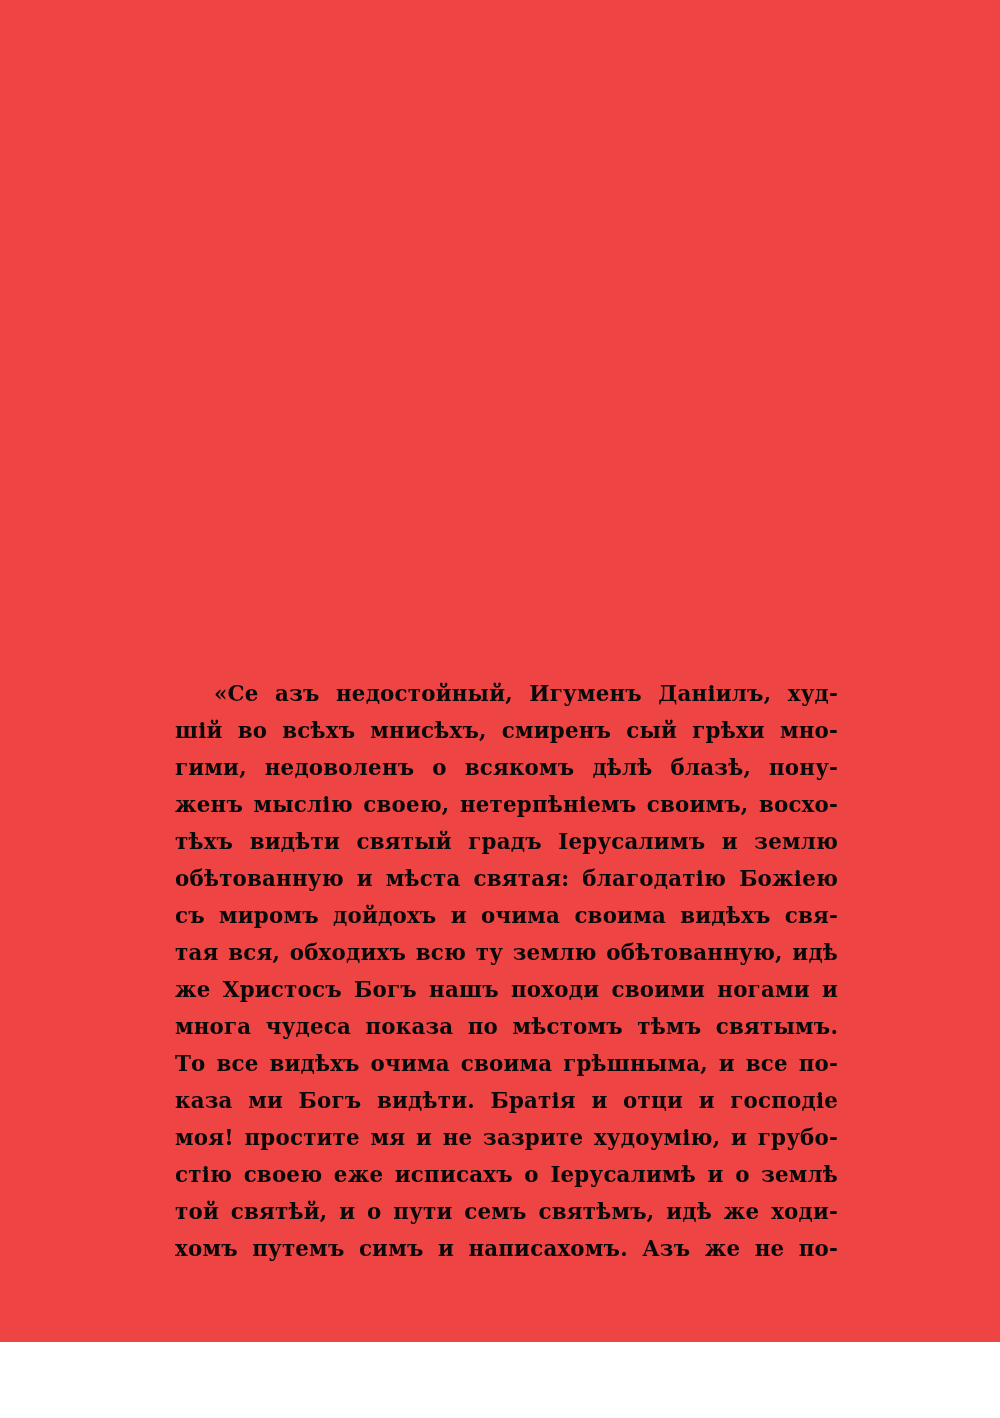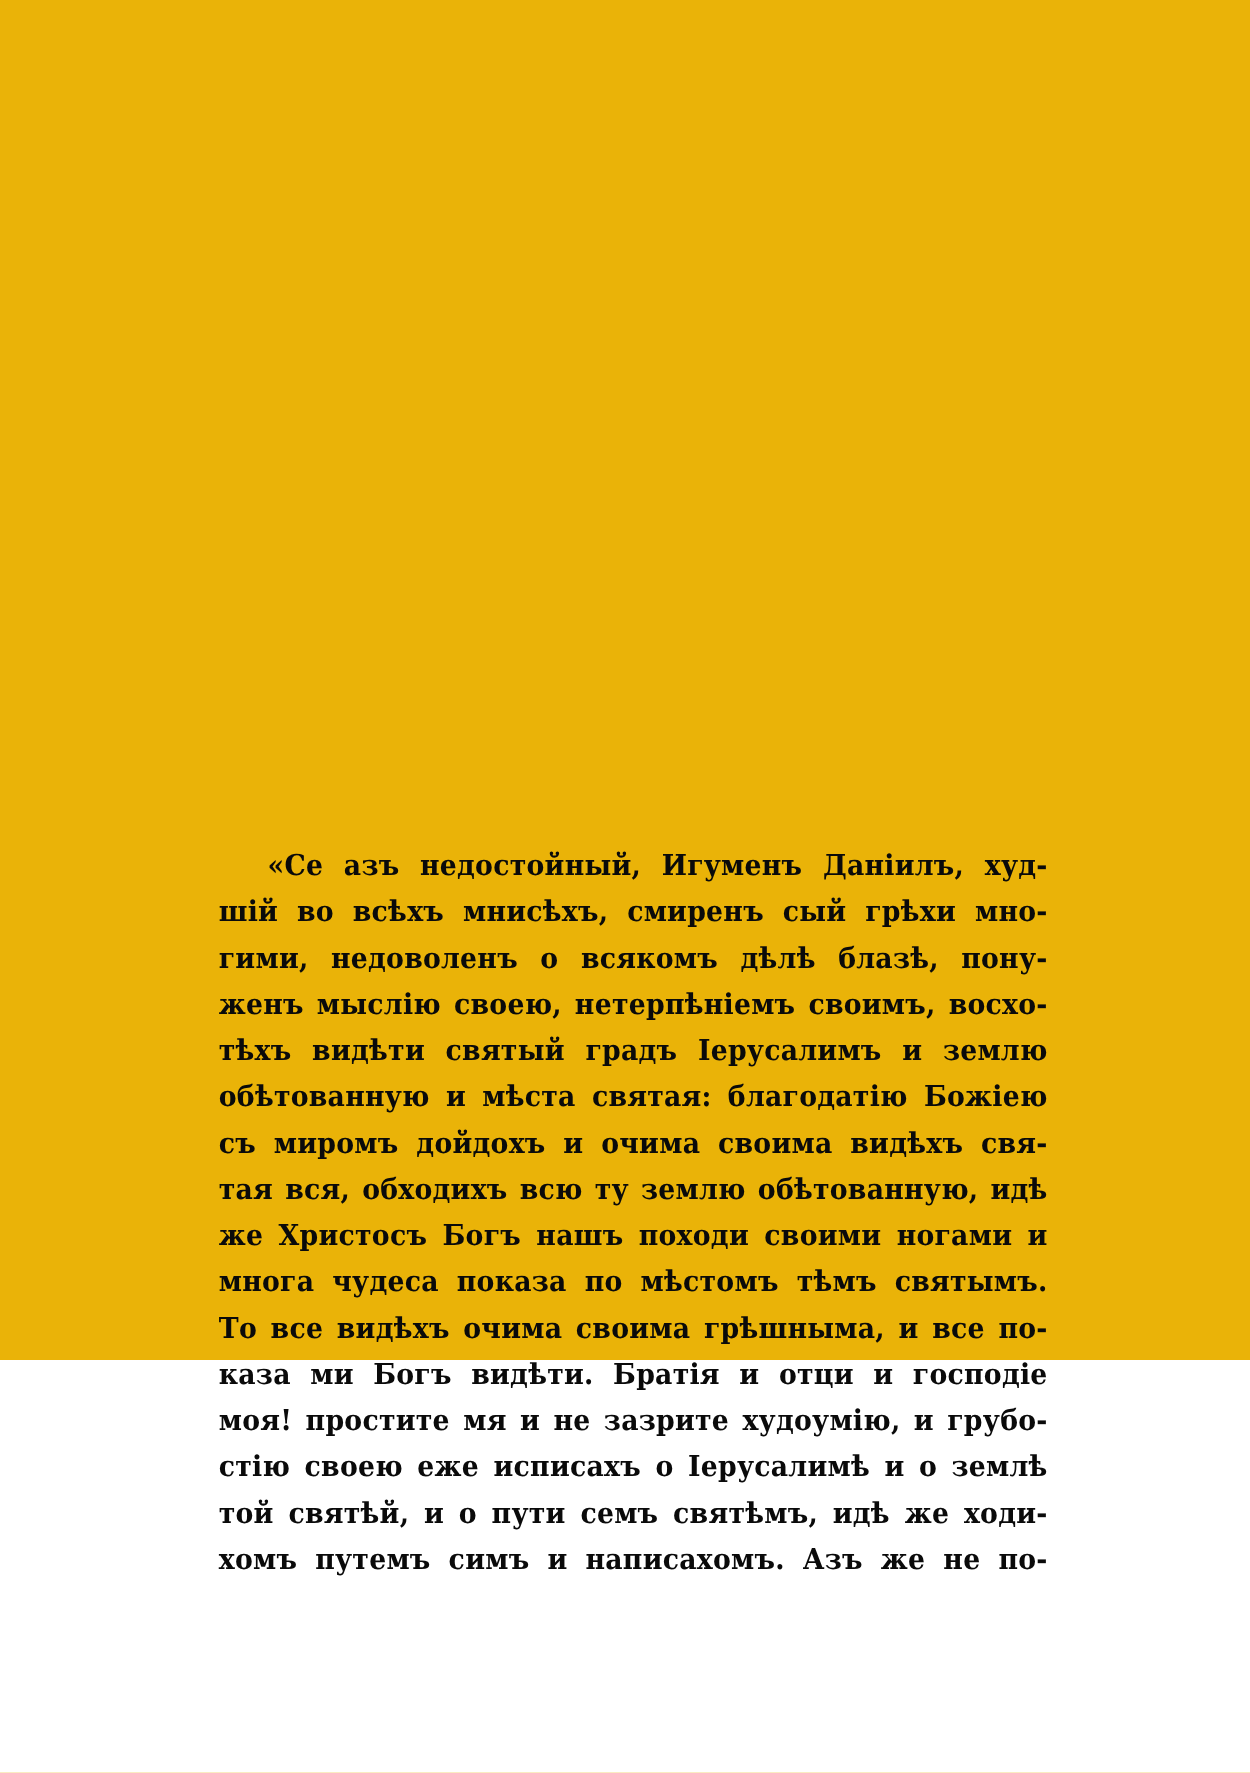--- a/index.html
+++ b/index.html
@@ -10,22 +10,22 @@
     body {
       width: 1000px;
       height: 1418px;
       position: relative;
       overflow: hidden;
     }
     .page {
       position: absolute;
       left: 0; top: 0;
       width: 1000px;
-      height: 1088px;
-      background: #eab308;
+      height: 1342px;
+      background: #ef4444;
       text-decoration: underline;
     }
     .text-block {
       position: absolute;
       left: 175px;
       top: 674px;
       width: 663px;
     }
     .line {
       display: block;

